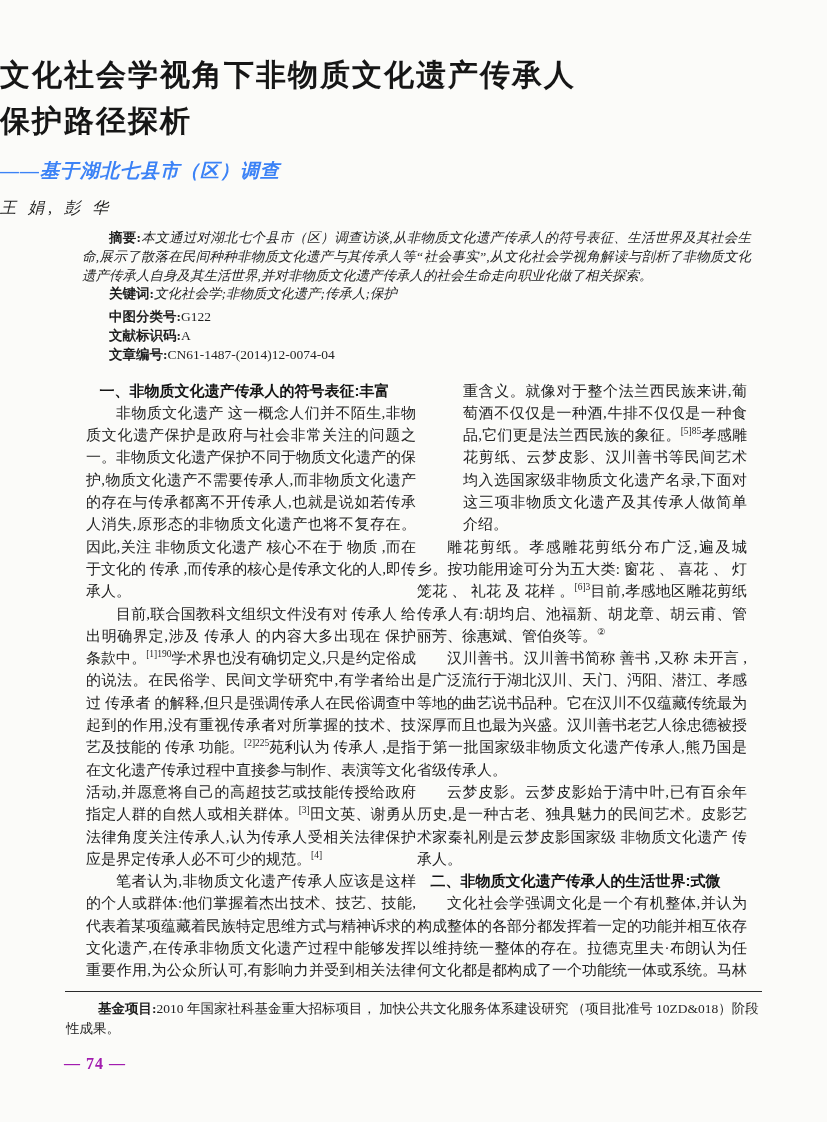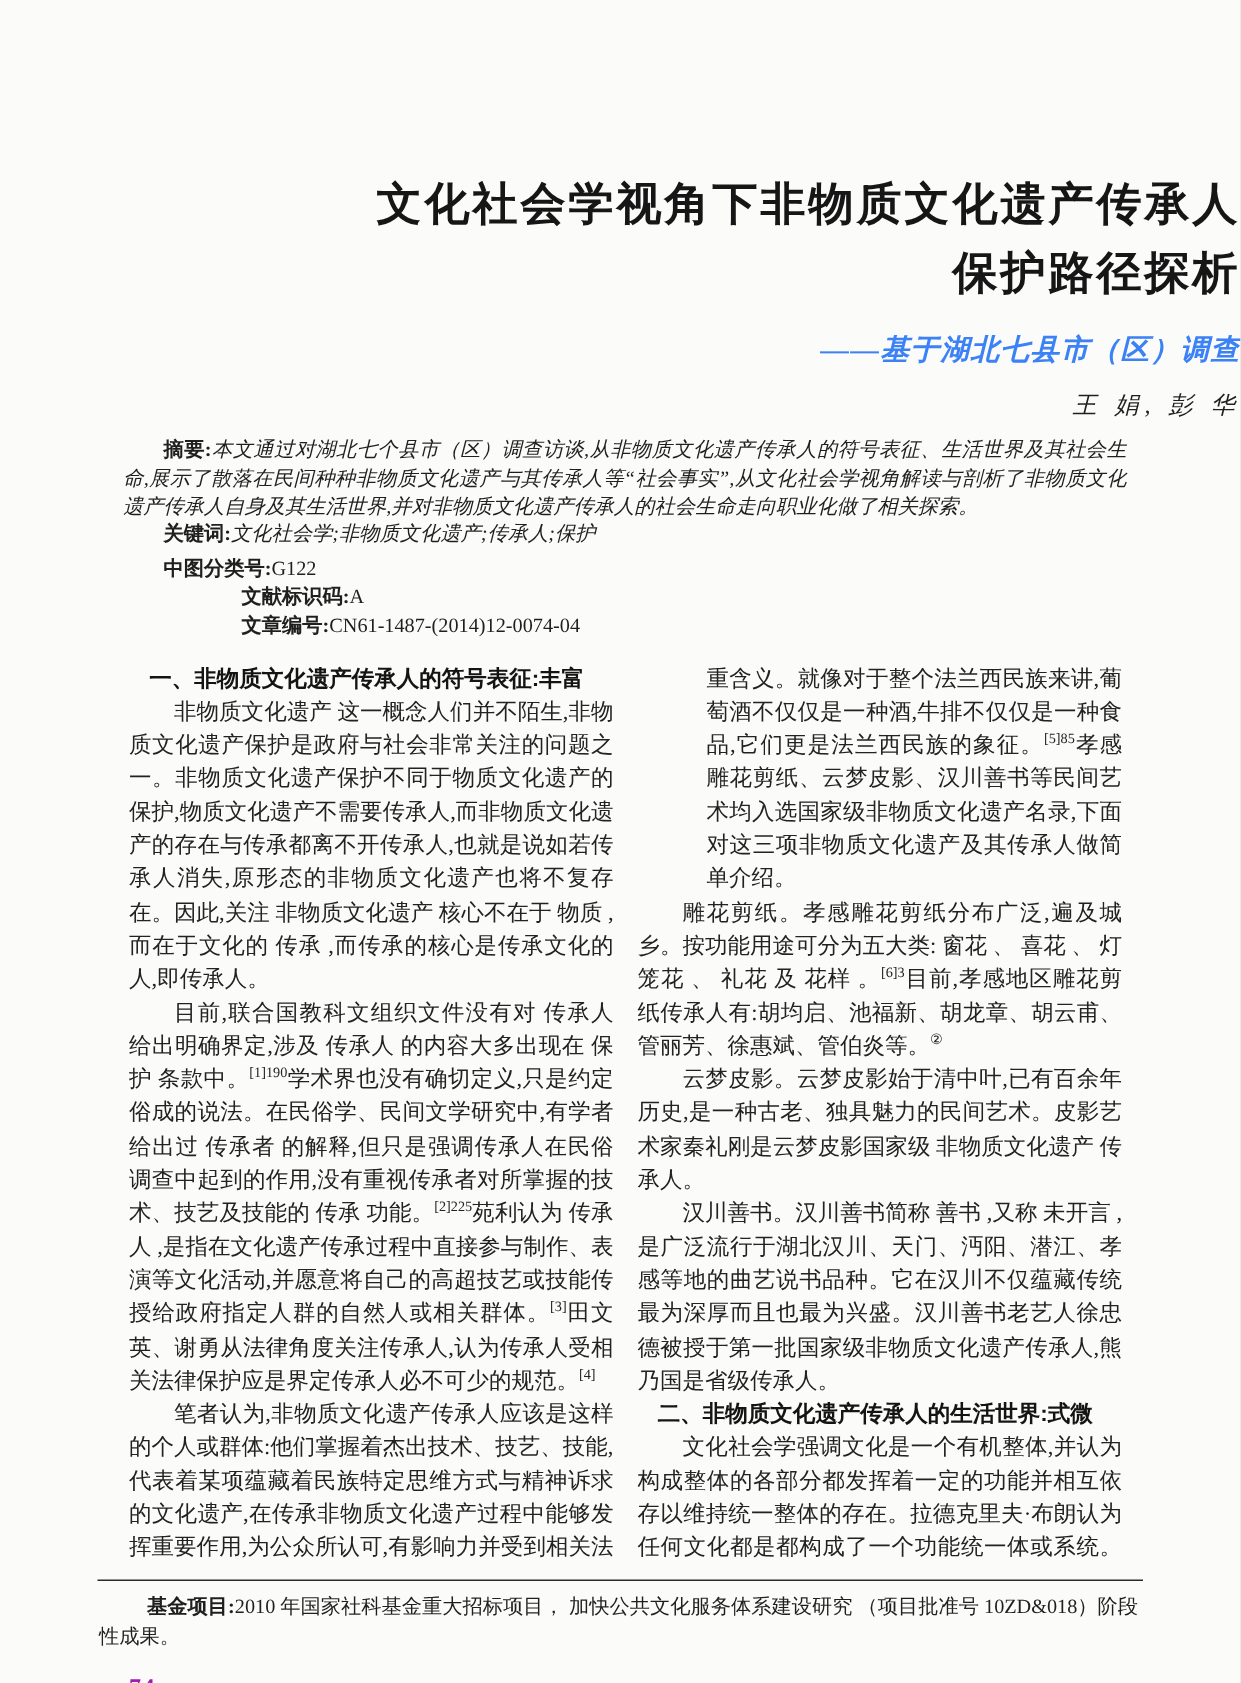--- a/index.html
+++ b/index.html
@@ -7,21 +7,21 @@
     position:relative;
     width:827px; height:1122px;
     margin:0 auto;
     background:#fbfbf9;
     color:#1f1f1f;
     font-family:"Liberation Serif","DejaVu Serif",serif;
     overflow:hidden;
     box-sizing:border-box;
   }
   
-  .head { text-align:right; padding-top:114px; }
+  .head { text-align:left; padding-top:52px; }
   .title {
     margin:0; font-size:30px; line-height:46px; font-weight:600;
     letter-spacing:2px; color:#161616;
     font-family:"Liberation Serif","DejaVu Serif",serif;
   }
   .subtitle {
     margin:14px 0 0 0; font-size:19px; font-weight:600; font-style:italic;
     letter-spacing:1px; color:#3b82f6;
   }
   .authors { margin:14px 0 0 0; font-size:16px; font-style:italic; letter-spacing:4px; }
@@ -30,25 +30,25 @@
   .front { margin:10px 76px 0 82px; font-size:13.5px; line-height:18.8px; }
   .front p { margin:0; text-align:justify; }
   .abstract, .keywords { font-style:italic; text-indent:2em; }
   .lab {
     font-style:normal; font-weight:bold;
     font-family:Liberation Serif, serif;
     font-size:13.5px;
   }
   .meta-row { display:flex; margin-top:4px; padding-left:2em; font-style:normal;flex-direction:column; }
   .meta-item { white-space:nowrap; }
-  .meta-item + .meta-item { margin-left:52px; }
+  .meta-item + .meta-item { }
 
   
   .columns {
-    display:flex; gap:16px;
+    display:flex; gap:1px;
     margin:15px 79px 0 86px;
     height:602px; overflow:hidden;
   }
   .col { width:330px; overflow:hidden; }
   .col p.para {
     margin:0; text-indent:2em; font-size:15px; line-height:22.3px;
     text-align:justify; color:#222;
   }
   .col p.para.cont { text-indent:0;margin-left:46px; }
   .col h3.sec-heading {
@@ -91,22 +91,22 @@
   <div class="columns">
     <div class="col" id="col-left">
         <h3 class="sec-heading">一、非物质文化遗产传承人的符号表征:丰富</h3>
         <p class="para">非物质文化遗产 这一概念人们并不陌生,非物质文化遗产保护是政府与社会非常关注的问题之一。非物质文化遗产保护不同于物质文化遗产的保护,物质文化遗产不需要传承人,而非物质文化遗产的存在与传承都离不开传承人,也就是说如若传承人消失,原形态的非物质文化遗产也将不复存在。因此,关注 非物质文化遗产 核心不在于 物质 ,而在于文化的 传承 ,而传承的核心是传承文化的人,即传承人。</p>
         <p class="para">目前,联合国教科文组织文件没有对 传承人 给出明确界定,涉及 传承人 的内容大多出现在 保护 条款中。<sup>[1]190</sup>学术界也没有确切定义,只是约定俗成的说法。在民俗学、民间文学研究中,有学者给出过 传承者 的解释,但只是强调传承人在民俗调查中起到的作用,没有重视传承者对所掌握的技术、技艺及技能的 传承 功能。<sup>[2]225</sup>苑利认为 传承人 ,是指在文化遗产传承过程中直接参与制作、表演等文化活动,并愿意将自己的高超技艺或技能传授给政府指定人群的自然人或相关群体。<sup>[3]</sup>田文英、谢勇从法律角度关注传承人,认为传承人受相关法律保护应是界定传承人必不可少的规范。<sup>[4]</sup></p>
         <p class="para">笔者认为,非物质文化遗产传承人应该是这样的个人或群体:他们掌握着杰出技术、技艺、技能,代表着某项蕴藏着民族特定思维方式与精神诉求的文化遗产,在传承非物质文化遗产过程中能够发挥重要作用,为公众所认可,有影响力并受到相关法律保护。</p>
       </div>
     <div class="col" id="col-right">
         <p class="para cont">重含义。就像对于整个法兰西民族来讲,葡萄酒不仅仅是一种酒,牛排不仅仅是一种食品,它们更是法兰西民族的象征。<sup>[5]85</sup>孝感雕花剪纸、云梦皮影、汉川善书等民间艺术均入选国家级非物质文化遗产名录,下面对这三项非物质文化遗产及其传承人做简单介绍。</p>
         <p class="para">雕花剪纸。孝感雕花剪纸分布广泛,遍及城乡。按功能用途可分为五大类: 窗花 、 喜花 、 灯笼花 、 礼花 及 花样 。<sup>[6]3</sup>目前,孝感地区雕花剪纸传承人有:胡均启、池福新、胡龙章、胡云甫、管丽芳、徐惠斌、管伯炎等。<sup>②</sup></p>
+        <p class="para">汉川善书。汉川善书简称 善书 ,又称 未开言 ,是广泛流行于湖北汉川、天门、沔阳、潜江、孝感等地的曲艺说书品种。它在汉川不仅蕴藏传统最为深厚而且也最为兴盛。汉川善书老艺人徐忠德被授于第一批国家级非物质文化遗产传承人,熊乃国是省级传承人。</p>
         <p class="para">云梦皮影。云梦皮影始于清中叶,已有百余年历史,是一种古老、独具魅力的民间艺术。皮影艺术家秦礼刚是云梦皮影国家级 非物质文化遗产 传承人。</p>
-        <p class="para">汉川善书。汉川善书简称 善书 ,又称 未开言 ,是广泛流行于湖北汉川、天门、沔阳、潜江、孝感等地的曲艺说书品种。它在汉川不仅蕴藏传统最为深厚而且也最为兴盛。汉川善书老艺人徐忠德被授于第一批国家级非物质文化遗产传承人,熊乃国是省级传承人。</p>
         <h3 class="sec-heading">二、非物质文化遗产传承人的生活世界:式微</h3>
         <p class="para">文化社会学强调文化是一个有机整体,并认为构成整体的各部分都发挥着一定的功能并相互依存以维持统一整体的存在。拉德克里夫·布朗认为任何文化都是都构成了一个功能统一体或系统。马林诺夫斯基主张,要确定所观察的事实在完整的文化体系中所占的位置,注重文化体系内各个部分之间的相互联系以及文化体系与周围环境相互联系的方式。司马云杰认为文化并不是单独存在,而是由文化和影响文化产生、发展的各种变量共同构成文化生态体系。</p>
       </div>
   </div>
 
   <div class="footrule"></div>
   <p class="funding"><span class="lab">基金项目:</span><span>2010 年国家社科基金重大招标项目，  加快公共文化服务体系建设研究  （项目批准号 10ZD&amp;018）阶段性成果。</span></p>
   <p class="pageno">— 74 —</p>
 
 </div>

